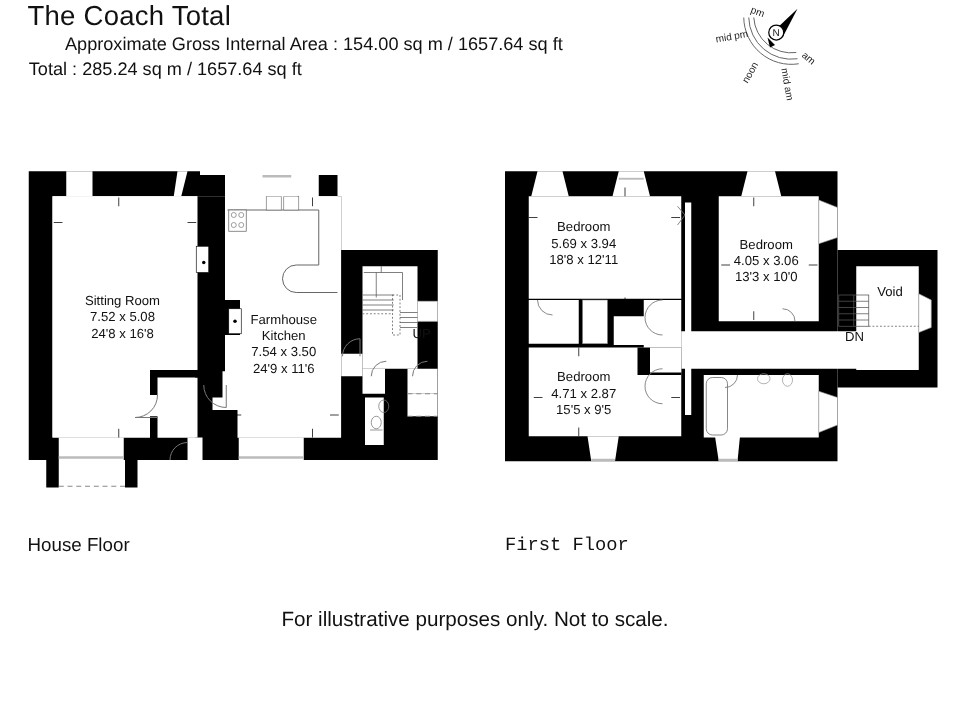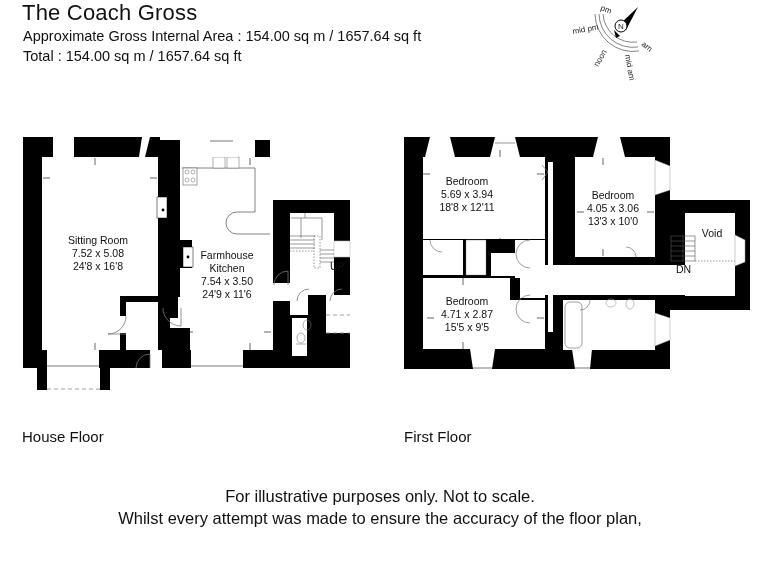--- a/index.html
+++ b/index.html
@@ -1,38 +1,38 @@
 <!DOCTYPE html>
 <html><head>
 <meta charset="utf-8">
 <style>
   html, body { margin:0; padding:0; background:#ffffff; }
   body { width:768px; height:576px; position:relative; overflow:hidden;
          font-family: "Liberation Sans", "DejaVu Sans", sans-serif; color:#111; }
   .title { position:absolute; left:22px; top:0px; font-size:22px; letter-spacing:0.2px; }
   .subtitle { position:absolute; left:23px; font-size:14.5px; }
-  .sub1 { top:28px; }
+  .sub1 { top:28px;margin-left:29px; }
   .sub2 { top:48px; }
   .floor-label { position:absolute; top:428px; font-size:15px; }
   .gf-label { left:22px; }
-  .ff-label { left:404px; }
+  .ff-label { left:404px;font-family:Liberation Mono, monospace; }
   .disclaimer { position:absolute; left:0; width:760px; top:485px; text-align:center;
                 font-size:16.5px; line-height:22px; }
   .disclaimer div { white-space:nowrap; }
   svg.plan { position:absolute; left:0; top:0; }
   .rtext { font-family:"Liberation Sans", "DejaVu Sans", sans-serif; font-size:10.5px; fill:#111; }
   .compass { position:absolute; left:520px; top:0; }
   .ctext { font-family:"Liberation Sans", "DejaVu Sans", sans-serif; font-size:8px; fill:#222; }
 </style>
 </head>
 <body>
 
-<div class="title">The Coach Gross</div>
+<div class="title">The Coach Total</div>
 <div class="subtitle sub1">Approximate Gross Internal Area : 154.00 sq m / 1657.64 sq ft</div>
-<div class="subtitle sub2">Total : 154.00 sq m / 1657.64 sq ft</div>
+<div class="subtitle sub2">Total : 285.24 sq m / 1657.64 sq ft</div>
 
 <svg class="compass" width="140" height="85" viewBox="0 0 140 85">
   <g fill="none" stroke="#666" stroke-width="0.8">
     <path d="M 83 14 A 30 30 0 0 0 117 42"></path>
     <path d="M 79 14 A 34 34 0 0 0 118 47"></path>
     <path d="M 75 14 A 38 38 0 0 0 119 51"></path>
   </g>
   <g>
     <polygon points="118,7 106,30 100,24" fill="#000"></polygon>
     <polygon points="94,30 100,36 96,38" fill="#000"></polygon>
@@ -246,14 +246,13 @@
     <text class="rtext" x="712" y="237" text-anchor="middle">Void</text>
     <text class="rtext" x="676" y="273" font-size="9.5">DN</text>
   </g>
 </svg>
 
 <div class="floor-label gf-label">House Floor</div>
 <div class="floor-label ff-label">First Floor</div>
 
 <div class="disclaimer">
   <div>For illustrative purposes only. Not to scale.</div>
-  <div>Whilst every attempt was made to ensure the accuracy of the floor plan,</div>
 </div>
 
 </body></html>

